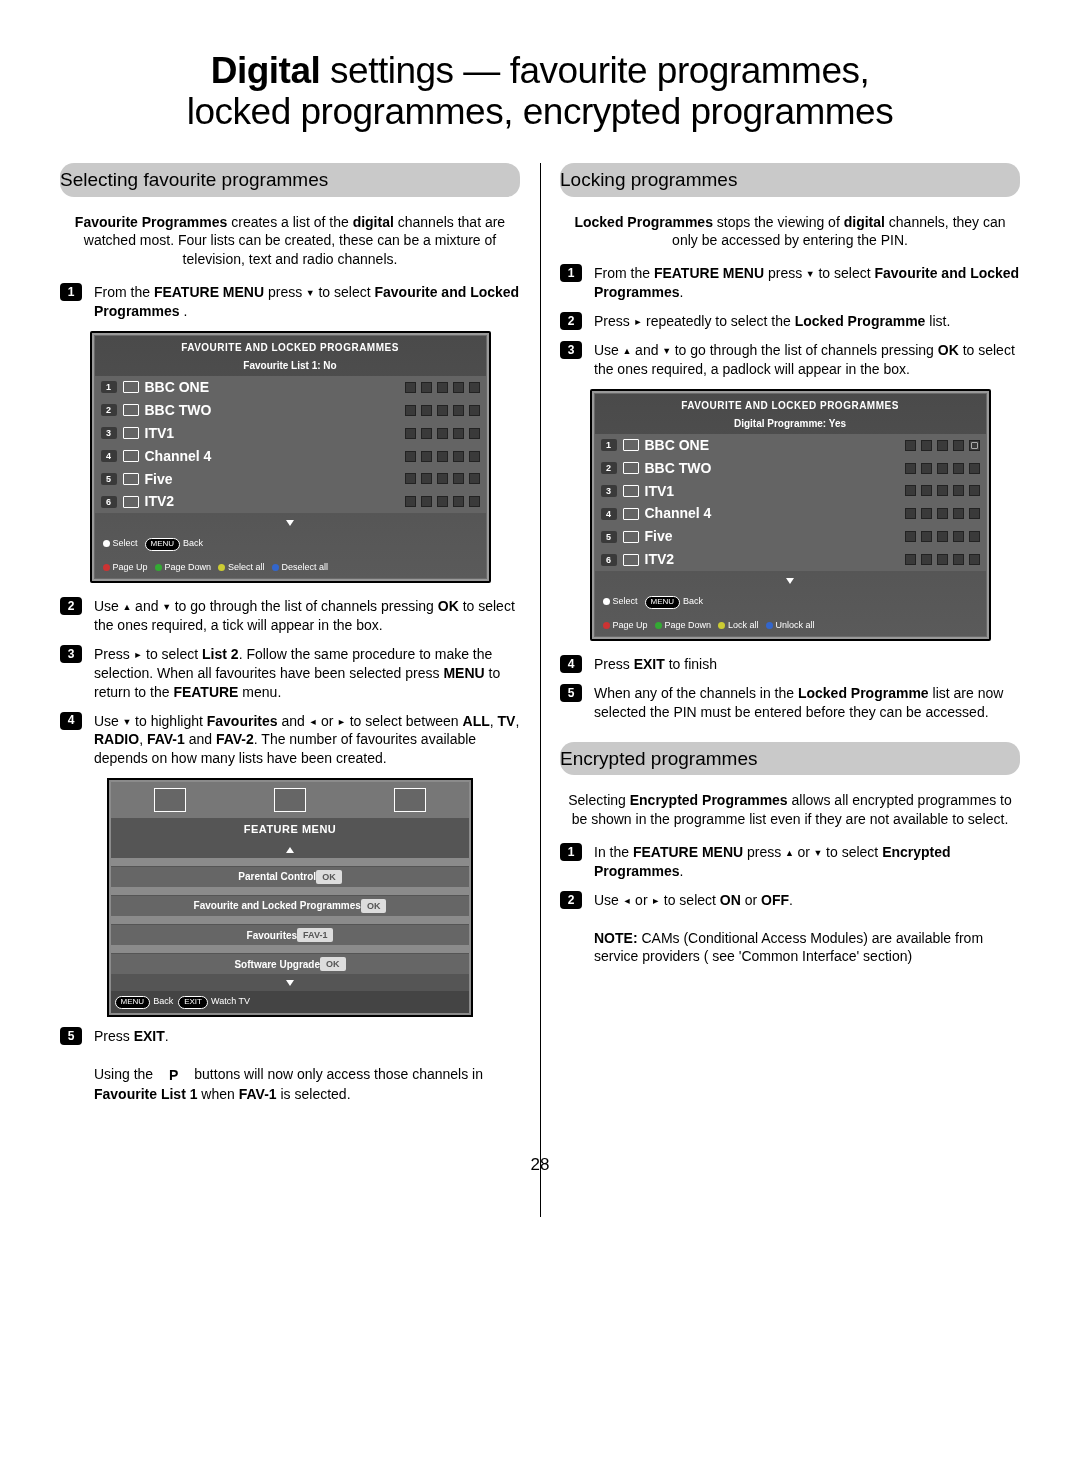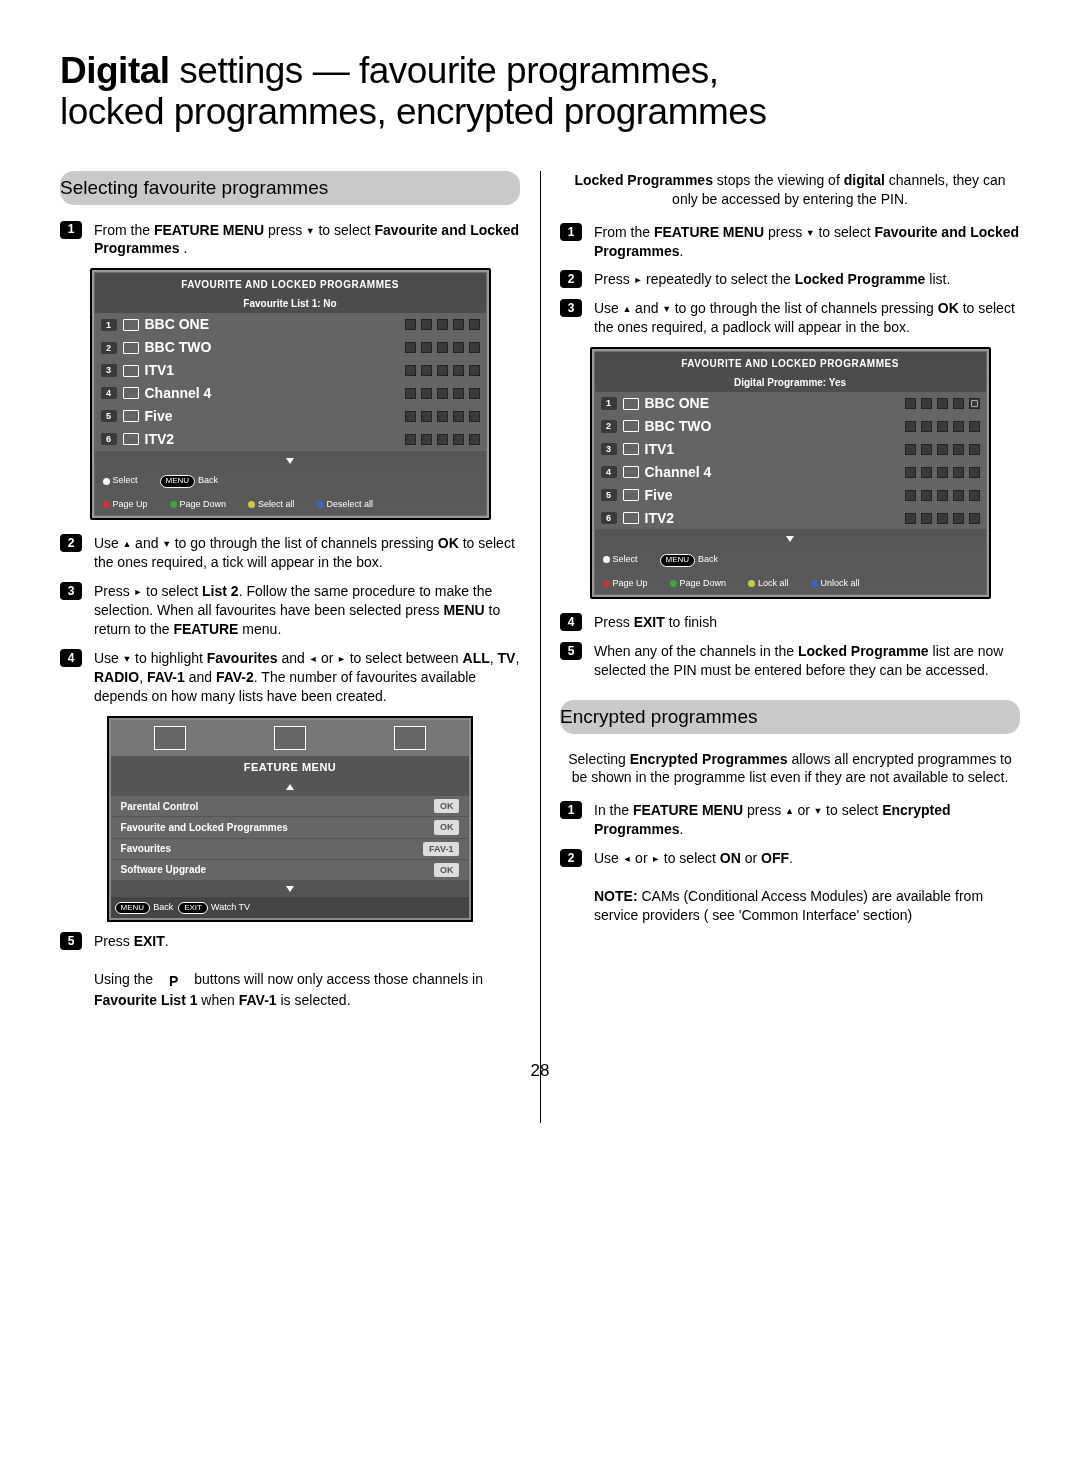--- a/index.html
+++ b/index.html
@@ -9,21 +9,22 @@
     margin: 0;
     padding: 50px 60px 40px 60px;
     width: 960px;
     font-size: 14px;
     line-height: 1.35;
   }
   h1 {
     font-family: "Arial Black", Arial, sans-serif;
     font-weight: 400;
     font-size: 37px;
-    margin: 0 0 38px 0;
+    text-align: center;
+    margin: 0 0 30px 0;
     line-height: 1.12;
     letter-spacing: -0.5px;
   }
   h1 .bold { font-weight: 900; }
   .columns {
     display: flex;
     gap: 40px;
   }
   .col {
     flex: 1;
@@ -94,30 +95,30 @@
     padding: 2px 6px;
     background: #646464;
   }
   .ch-row .num { background: #3a3a3a; width: 16px; text-align: center; border-radius: 2px; font-size: 9px;}
   .ch-row .ico { width: 14px; height: 10px; border: 1px solid #fff; border-radius: 1px; }
   .ch-row .name { flex: 1; font-size: 14px; }
   .boxes { display: flex; gap: 5px; }
   .boxes span { width: 9px; height: 9px; background: #3a3a3a; border: 1px solid #222; }
   .boxes span.lock { background: #3a3a3a; position:relative;}
   .boxes span.lock::after{content:"";position:absolute;inset:1px;border:1px solid #aaa;border-radius:1px;}
-  .osd-footer { padding: 5px 8px; font-size: 9px; font-weight: normal; display:flex; gap:22px; flex-wrap:wrap;}
+  .osd-footer { padding: 5px 8px; font-size: 9px; font-weight: normal; display:flex; gap:7px; flex-wrap:wrap;}
   .osd-footer .dot { display:inline-block; width:7px;height:7px;border-radius:50%; margin-right:3px; vertical-align:middle;}
   .dot.wh{background:#fff;} .dot.rd{background:#c33;} .dot.gr{background:#3a3;} .dot.yl{background:#cc3;} .dot.bl{background:#36c;}
   .btn-pill{display:inline-block;background:#000;border:1px solid #fff;border-radius:8px;padding:0 5px;font-size:8px;margin-right:3px;}
 
   .feature-menu { border:2px solid #000; width: 78%; margin: 10px auto; background:#8b8b8b; padding:2px; color:#fff; font-size:11px;}
   .fm-header{display:flex;justify-content:space-around;background:#777;padding:6px 0;}
   .fm-icon{width:30px;height:22px;border:1px solid #fff;background:#666;}
   .fm-title{background:#555;text-align:center;padding:4px 0;font-weight:bold;letter-spacing:0.5px;}
-  .fm-row{display:flex;justify-content:space-between;align-items:center;padding:3px 10px;background:#666;border-top:1px solid #555;font-weight:bold;font-size:10px;}
+  .fm-row{display:flex;justify-content:center;align-items:center;padding:3px 10px;background:#666;border-top:1px solid #555;font-weight:bold;font-size:10px;margin-top:8px;}
   .fm-row .tag{background:#ddd;color:#555;border-radius:2px;padding:1px 6px;font-size:9px;font-weight:bold;}
   .fm-footer{background:#444;padding:4px 4px;font-size:9px;}
   .tri{display:inline-block;width:0;height:0;border-style:solid;}
   .tri.up{border-width:0 4px 6px 4px;border-color:transparent transparent #fff transparent;}
   .tri.down{border-width:6px 4px 0 4px;border-color:#fff transparent transparent transparent;}
   .arrow{display:inline-block;font-family:monospace;font-weight:bold;}
   .page-num{text-align:center;font-size:17px;margin-top:40px;}
   .p-btn{display:inline-flex;align-items:center;gap:2px;}
   .p-btn .tri{margin:0 1px;}
 </style>
@@ -127,20 +128,21 @@
 <h1>
   <span class="bold">Digital</span><span> settings — favourite programmes,</span><br>
   <span>locked programmes, encrypted programmes</span>
 </h1>
 
 <div class="columns">
 
 <div class="col">
   <div class="section-head">Selecting favourite programmes</div>
 
+  <p class="intro"><b>Favourite Programmes</b> creates a list of the <b>digital</b> channels that are watched most. Four lists can be created, these can be a mixture of television, text and radio channels.</p>
 
   <div class="step">
         <div class="step-num">1</div>
     <div class="step-text">From the <b>FEATURE MENU</b> press <span class="arrow">▾</span> to select <b>Favourite and Locked Programmes</b> .</div>
       </div>
 
   <div class="osd">
         <div class="osd-inner">
     <div class="osd-title">FAVOURITE AND LOCKED PROGRAMMES</div>
     <div class="osd-sub">Favourite List 1: No</div>
@@ -288,20 +290,21 @@
             <span class="tri up"></span> 
             <b>P</b> 
             <span class="tri down"></span>
           </span> buttons will now only access those channels in <b>Favourite List 1</b> when <b>FAV-1</b> is selected.
     </div>
       </div>
 </div>
 
 <div class="col">
   <div class="divider"></div>
+  <div class="section-head">Locking programmes</div>
 
   <p class="intro"><b>Locked Programmes</b> stops the viewing of <b>digital</b> channels, they can only be accessed by entering the PIN.</p>
 
   <div class="step">
         <div class="step-num">1</div>
     <div class="step-text">From the <b>FEATURE MENU</b> press <span class="arrow">▾</span> to select <b>Favourite and Locked Programmes</b>.</div>
       </div>
 
   <div class="step">
         <div class="step-num">2</div>

